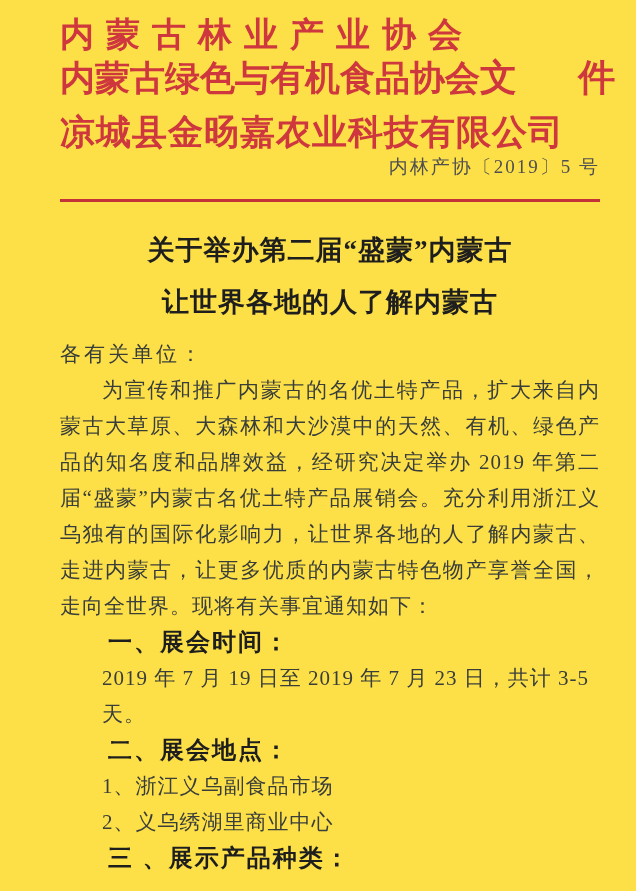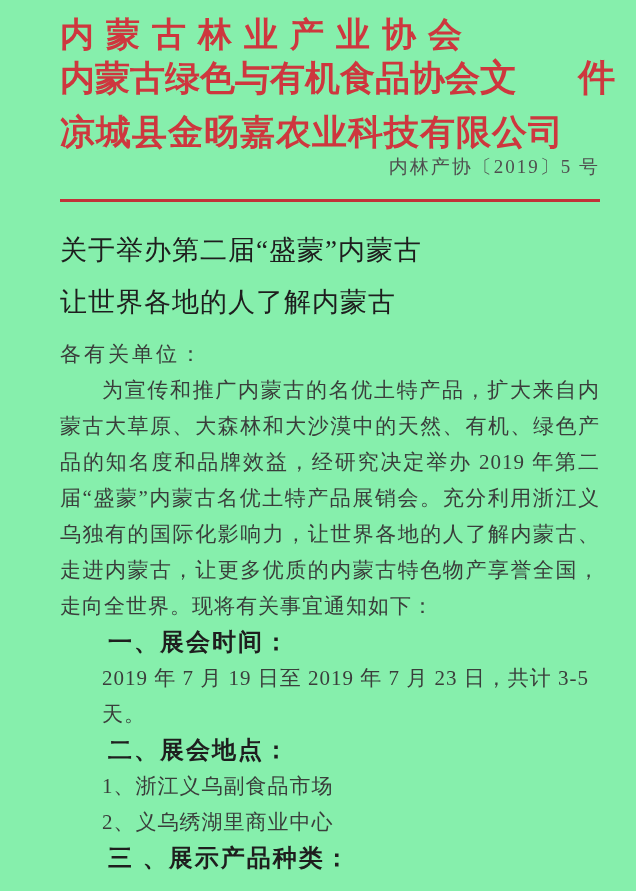--- a/index.html
+++ b/index.html
@@ -5,21 +5,21 @@
   html, body {
     margin: 0;
     padding: 0;
     background: #e8e8e8;
   }
   .page {
     position: relative;
     width: 636px;
     height: 891px;
     margin: 0 auto;
-    background: #86efac;
+    background: #fde047;
     overflow: hidden;
     box-sizing: border-box;
     padding: 14px 36px 0 60px;
     font-family: "Liberation Serif", "DejaVu Serif", serif;
     color: #3c3c3c;
   }
   
   .org-line {
     color: #ce373e;
     font-weight: 700;
@@ -62,23 +62,24 @@
   
   .red-line {
     margin-top: 20px;
     height: 3px;
     background: #c23238;
     width: 540px;
   }
   
   .notice-title {
     margin-top: 22px;
+    text-align: center;
     font-size: 27px;
     line-height: 52px;
-    font-weight: 400;
+    font-weight: 700;
     color: #1e1e1e;
     letter-spacing: 1px;
   }
   
   .body-text {
     margin-top: 8px;
     font-size: 21px;
     line-height: 36px;
     width: 540px;
     color: #3a3e3b;

